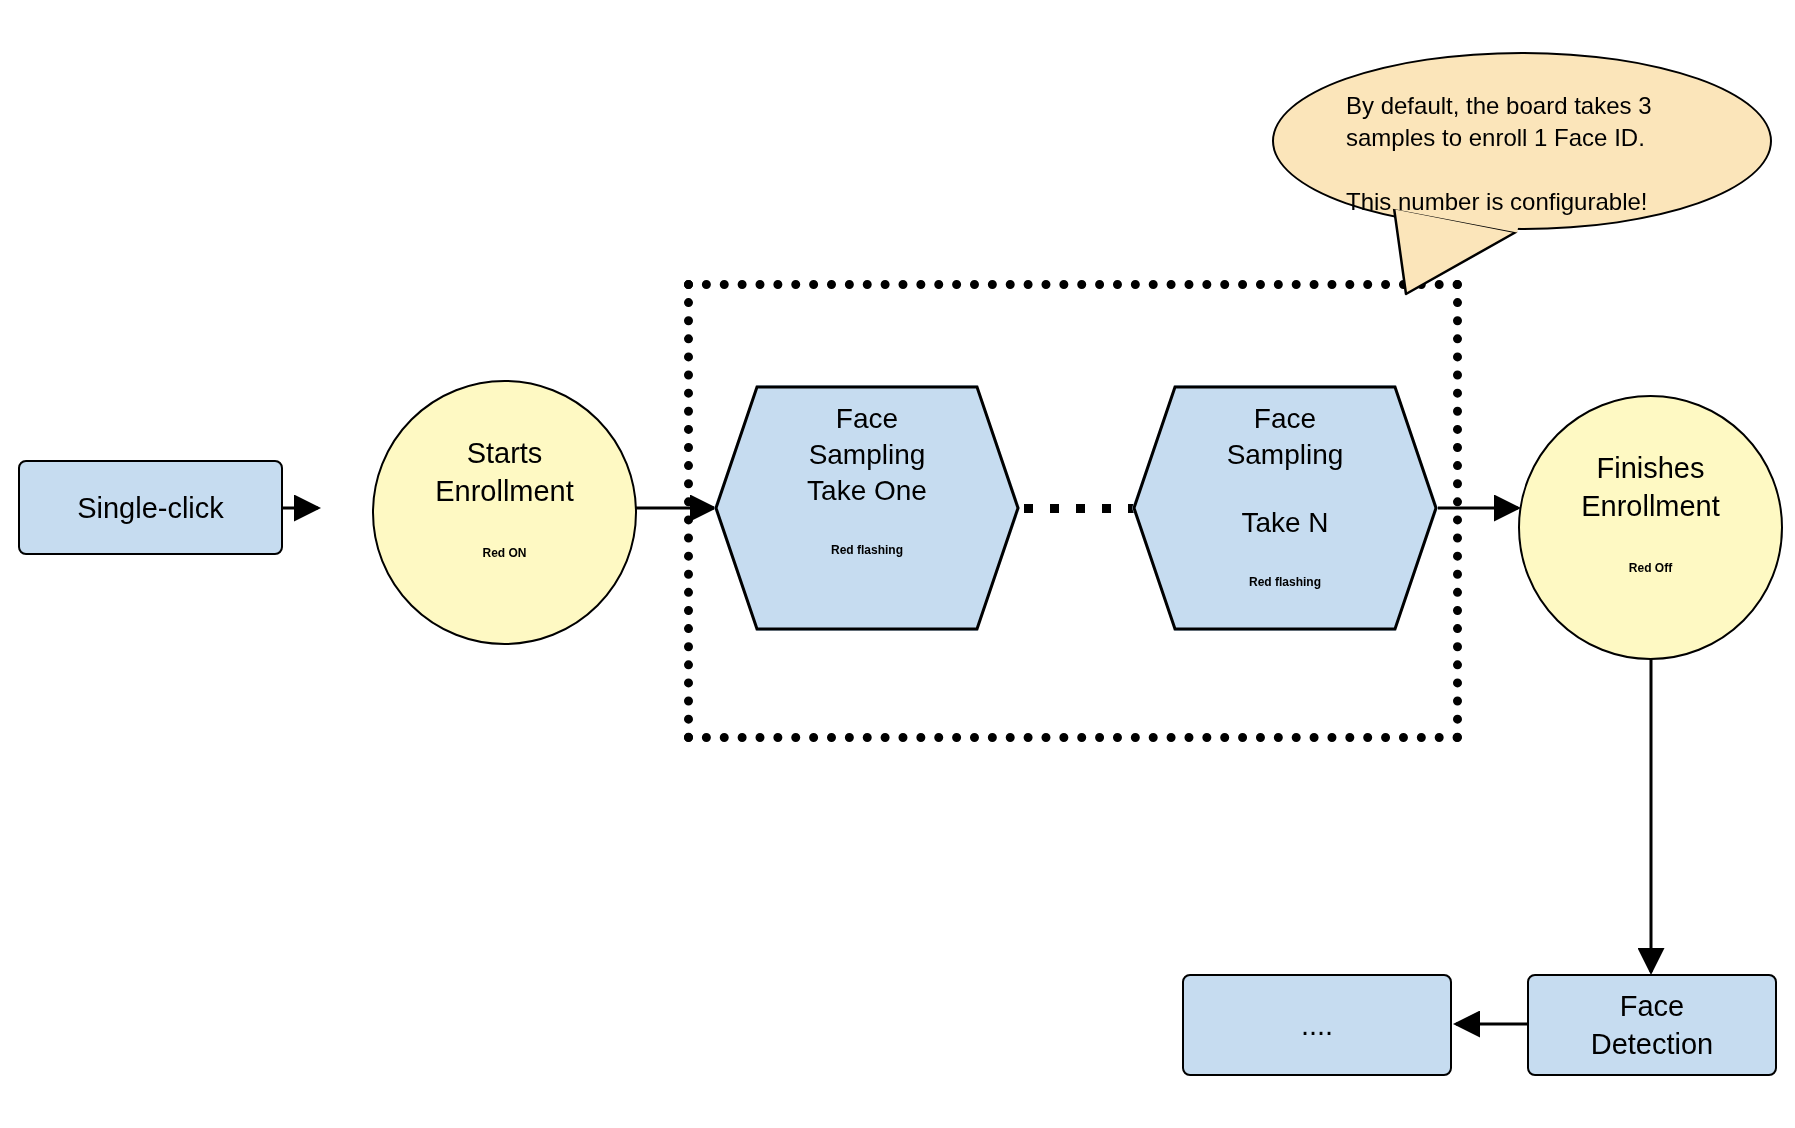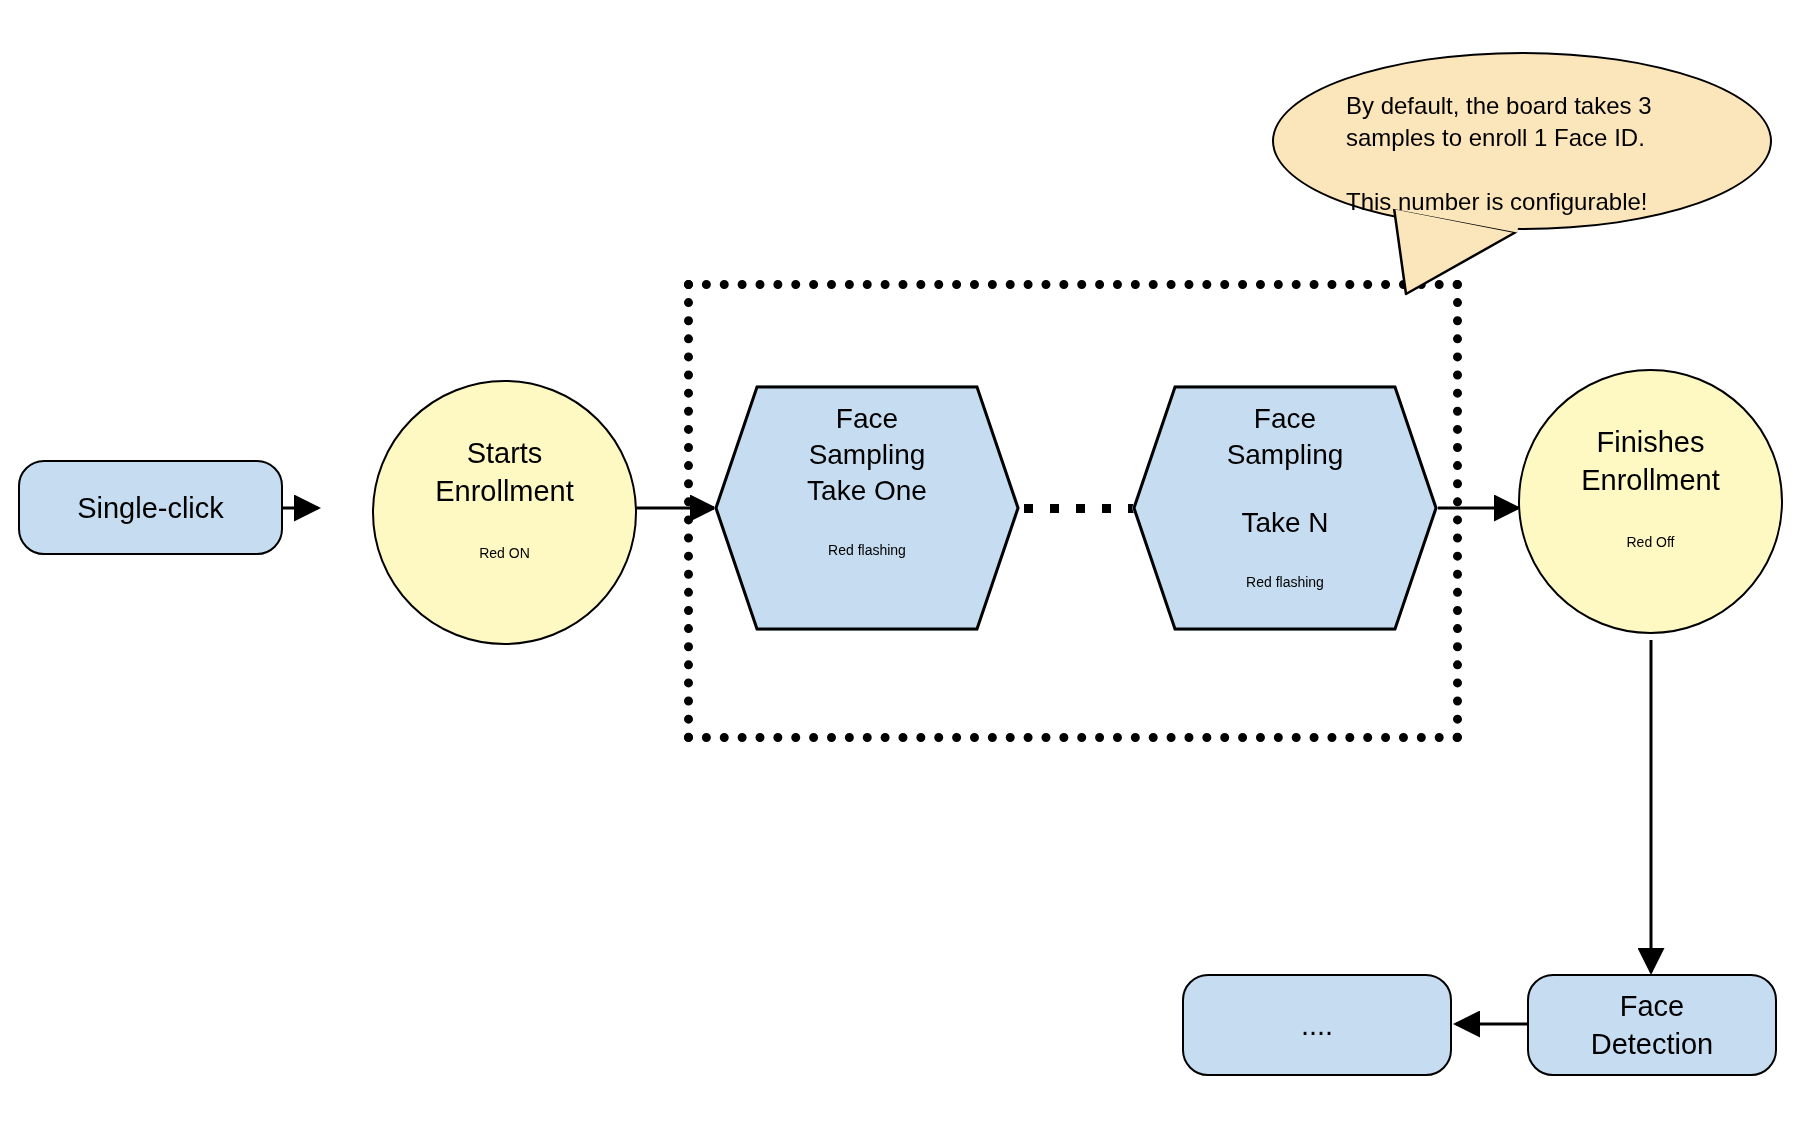--- a/index.html
+++ b/index.html
@@ -35,21 +35,21 @@
     align-items: center;
     justify-content: center;
     text-align: center;
     color: #000000;
   }
 
   
   .rrect {
     background: #c6dcf0;
     border: 2.5px solid #000000;
-    border-radius: 26px;
+    border-radius: 8px;
   }
 
   
   .circle {
     background: #fef9c3;
     border: 2.5px solid #000000;
     border-radius: 50%;
   }
 
   
@@ -79,22 +79,23 @@
     font-size: 29px;
     line-height: 38px;
     white-space: pre-line;
   }
   .title-md {
     font-size: 28px;
     line-height: 36px;
     white-space: pre-line;
   }
   .sub-sm {
-    font-size: 14px;
+    font-size: 12px;
     line-height: 22px;
+    font-weight: bold;
   }
 
   
   #sampling-group {
     position: absolute;
     left: 684px;
     top: 280px;
     width: 778px;
     height: 462px;
     border: 9px dotted #000000;
@@ -227,21 +228,21 @@
       <polygon points="43,2 263,2 304,123 263,244 43,244 2,123" fill="none" stroke="#000000" stroke-width="3"></polygon>
     </svg>
     <div class="hex-inner" style="padding-top:16px;">
       <div class="title-md">Face
 Sampling</div>
       <div class="title-md" style="margin-top:32px;">Take N</div>
       <div class="sub-sm" style="margin-top:30px;">Red flashing</div>
     </div>
   </div>
 
-  <div class="node circle" style="left:1518px; top:369px; width:265px; height:265px;">
+  <div class="node circle" style="left:1518px; top:395px; width:265px; height:265px;">
     <div class="title-lg" style="margin-top:-28px;">Finishes
 Enrollment</div>
     <div class="sub-sm" style="margin-top:32px;">Red Off</div>
   </div>
 
   <div class="node rrect" style="left:1527px; top:974px; width:250px; height:102px;">
     <div class="title-lg">Face
 Detection</div>
   </div>
 

